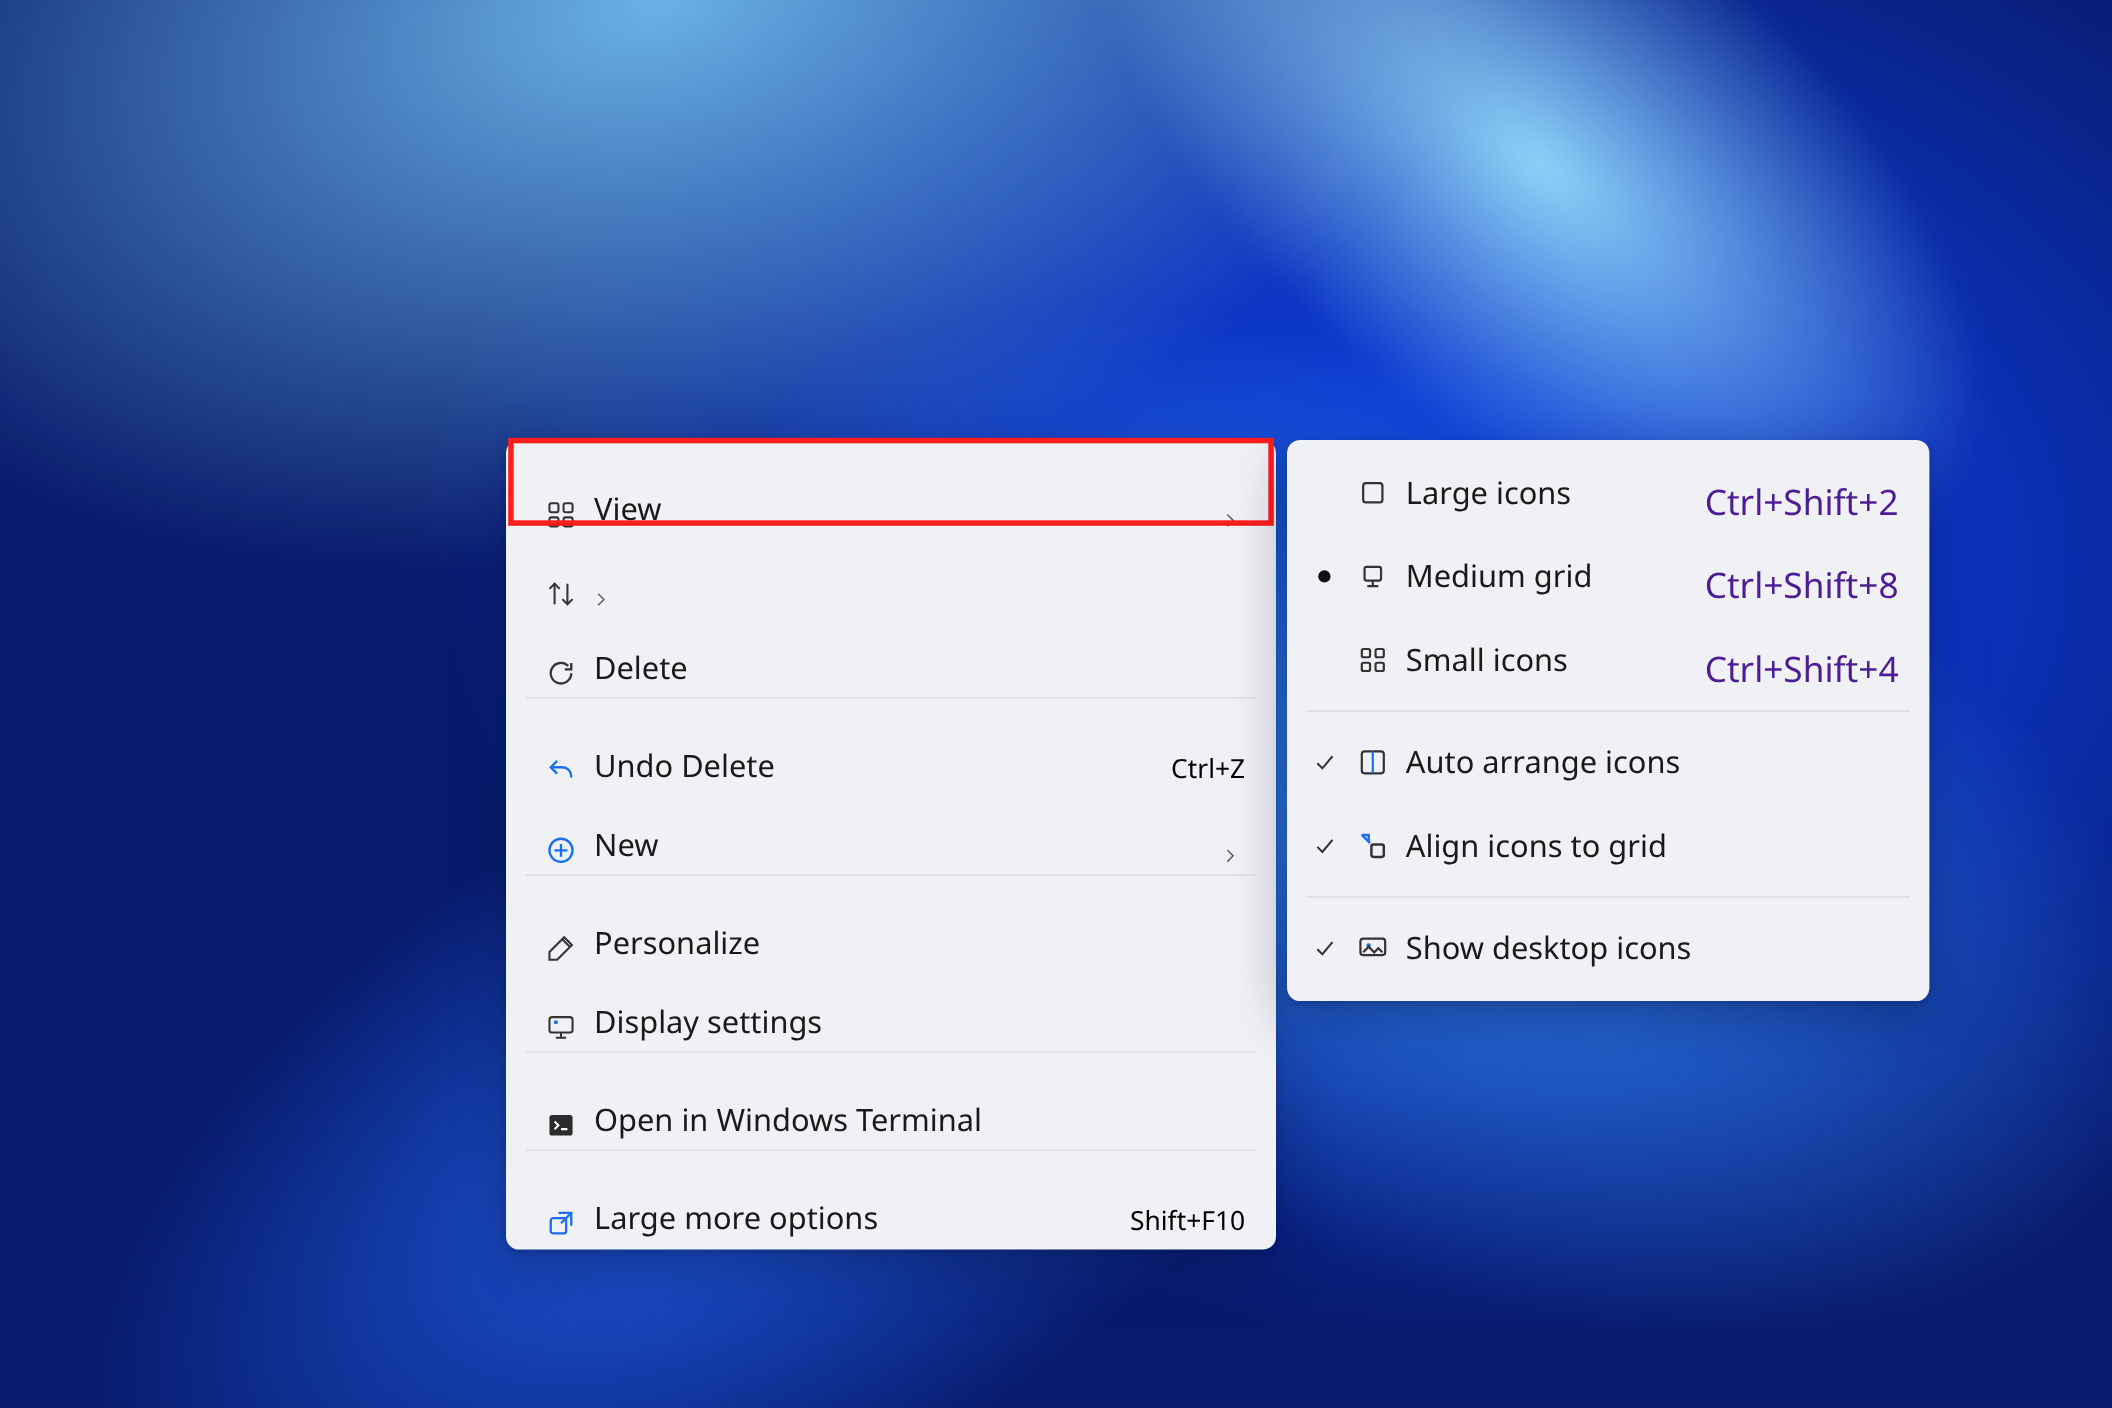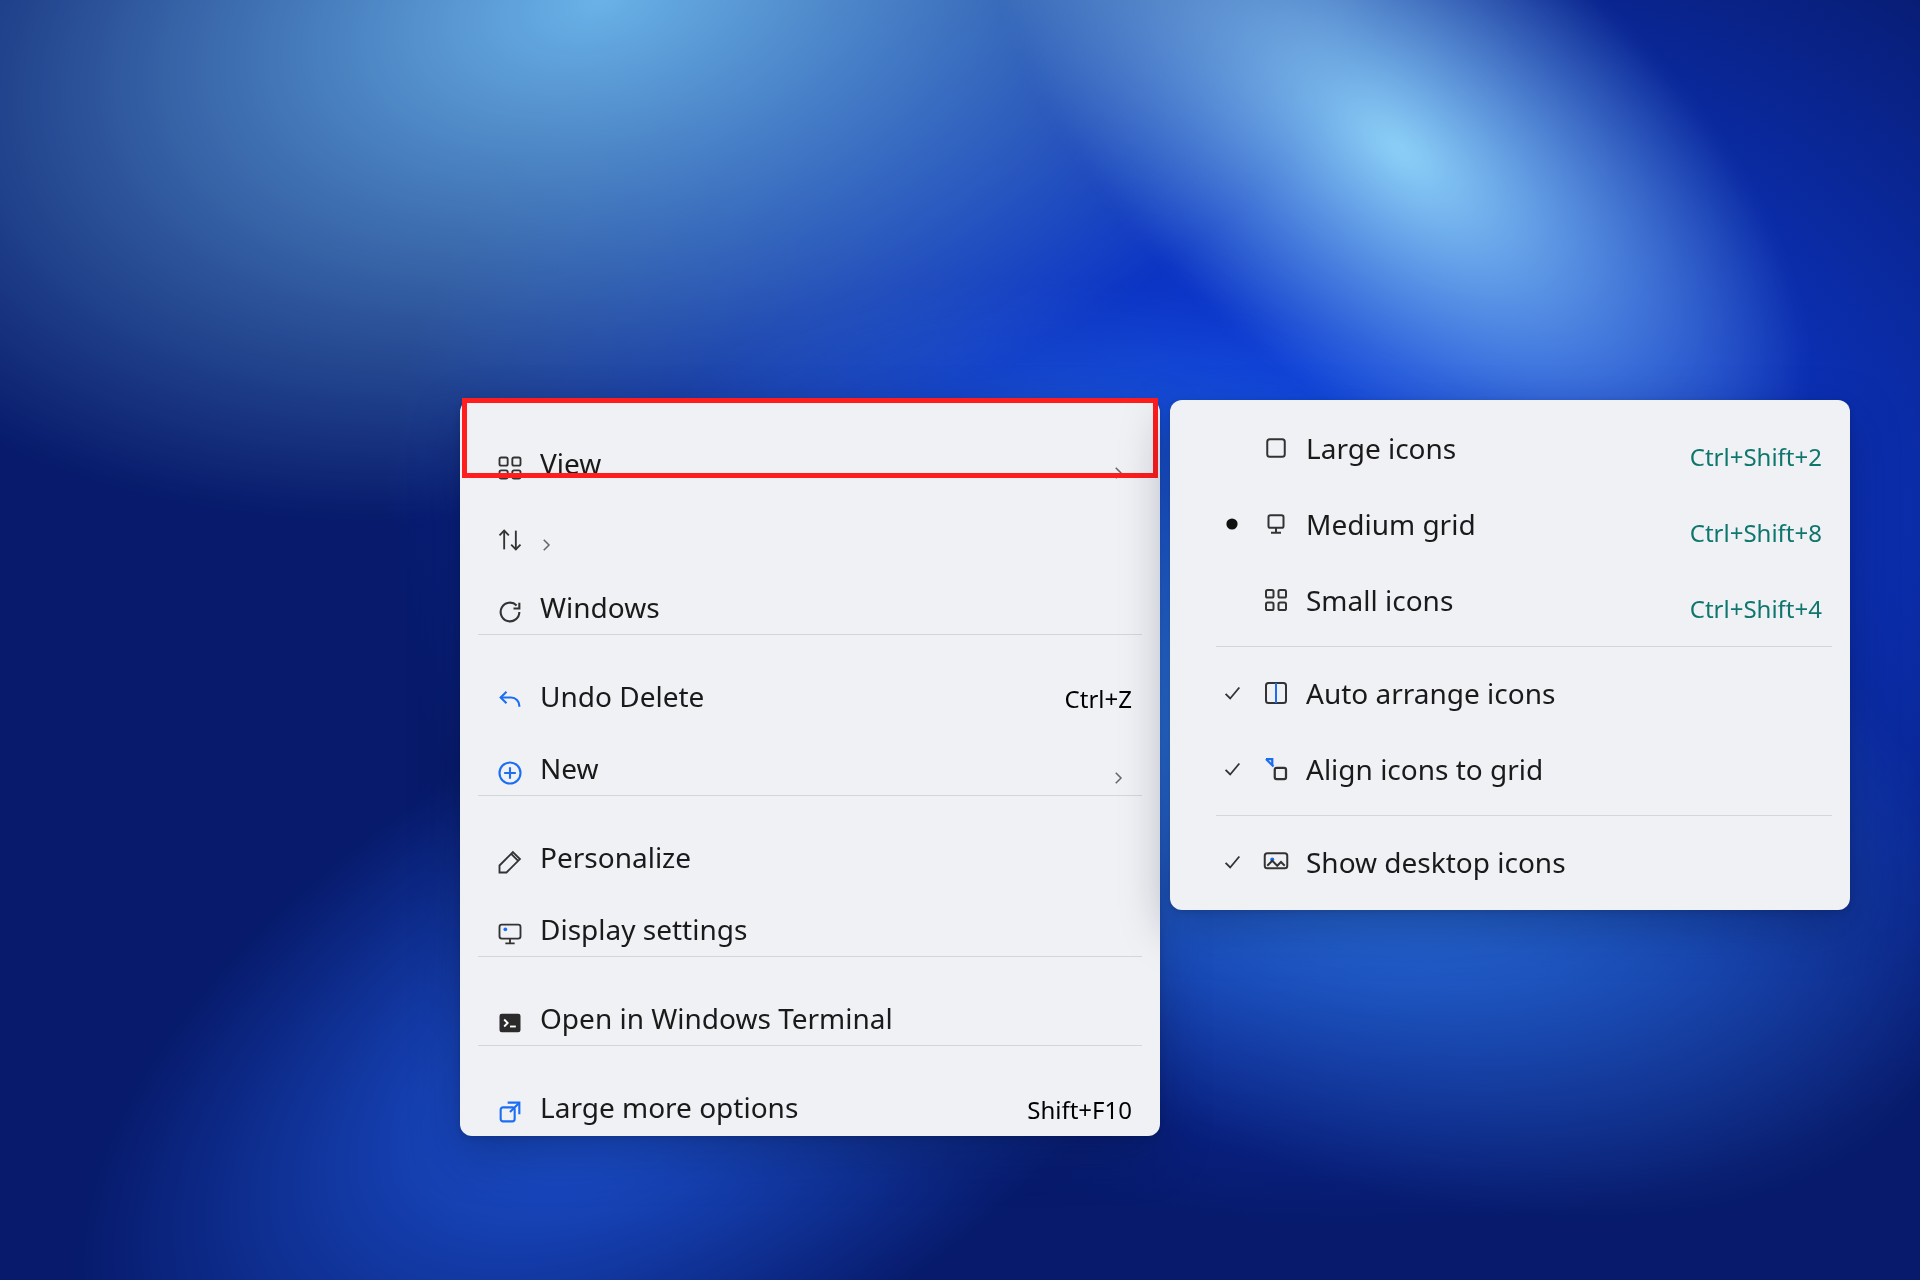--- a/index.html
+++ b/index.html
@@ -33,21 +33,21 @@
   
   .menu {
     position: absolute;
     background: #f0f1f4;
     border-radius: 12px;
     box-shadow: 0 18px 48px rgba(10,20,60,.35), 0 2px 6px rgba(0,0,0,.15);
     padding: 10px 0;
     color: #1a1a1a;
   }
   .primary { left: 460px; top: 400px; width: 700px; }
-  .submenu { left: 1170px; top: 400px; width: 680px; padding-left: 28px; }
+  .submenu { left: 1170px; top: 400px; width: 584px; }
 
   .item {
     display: flex;
     align-items: flex-end;
     height: 72px;
     padding: 0 28px;
     font-size: 28px;
     white-space: nowrap;
   }
   .item .ico { width: 44px; display:flex; align-items:center; justify-content:center; flex: 0 0 44px; }
@@ -67,21 +67,21 @@
   .sub-item {
     display: flex;
     align-items: center;
     height: 76px;
     padding: 0 28px 0 14px;
     font-size: 28px;
   }
   .sub-item .mark { width: 40px; display:flex; align-items:center; justify-content:center; color:#333; }
   .sub-item .ico  { width: 48px; display:flex; align-items:center; justify-content:center; }
   .sub-item .lbl  { flex: 1 1 auto; padding-left: 6px; }
-  .sub-item .accel{ color:#0f766e; font-size: 24px; margin-top: 17px; }
+  .sub-item .accel{ color:#4c1d95; font-size: 32px; margin-top: 17px; }
 
   svg { display:block; }
 </style>
 </head>
 <body>
 
 <div class="ribbon r1"></div>
 <div class="ribbon r2"></div>
 <div class="ribbon r3"></div>
 <div class="ribbon r4"></div>
@@ -121,21 +121,21 @@
     </span>
   </div>
 
   <div class="item">
     <span class="ico">
       <svg width="28" height="28" viewBox="0 0 24 24" fill="none" stroke="#333" stroke-width="1.8">
         <path d="M20 12a8 8 0 1 1-2.34-5.66"></path>
           <polyline points="20 4 20 9 15 9"></polyline>
       </svg>
     </span>
-    <span class="lbl">Windows</span>
+    <span class="lbl">Delete</span>
   </div>
 
   <div class="sep"></div>
 
   <div class="item">
     <span class="ico">
       <svg width="28" height="28" viewBox="0 0 24 24" fill="none" stroke="#1b6ef3" stroke-width="1.8">
         <path d="M9 14 4 9l5-5"></path>
           <path d="M4 9h9a7 7 0 0 1 7 7v1"></path>
       </svg>

